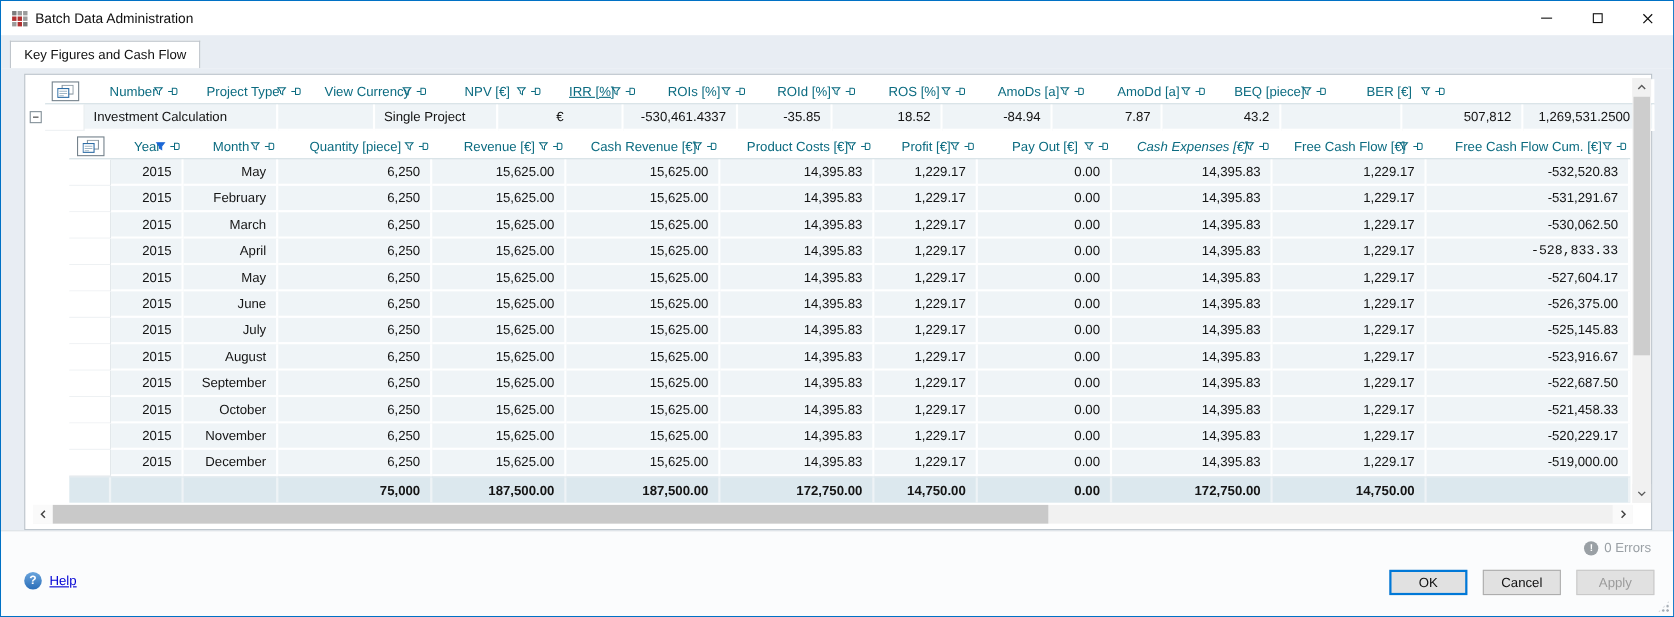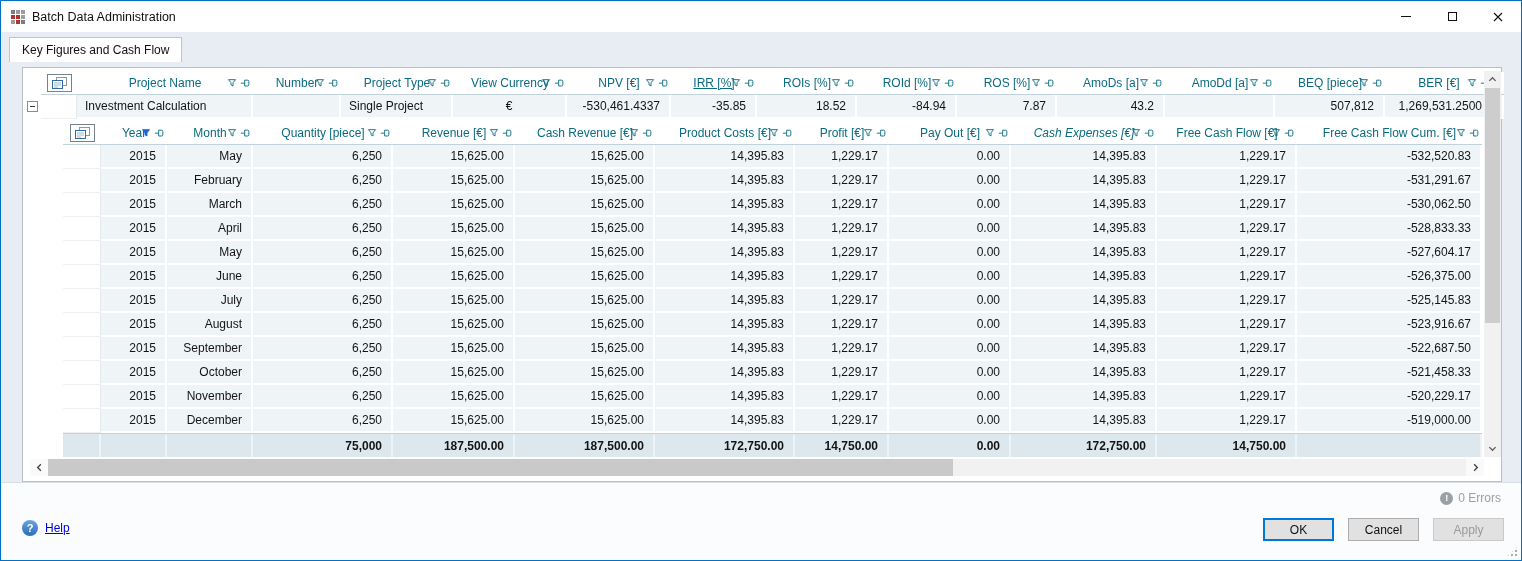--- a/index.html
+++ b/index.html
@@ -114,32 +114,20 @@
           <div class="ghead">
             <div class="hcell" style="width: 36px;">
               <button class="tool-btn">
                 <svg width="15" height="13" viewBox="0 0 15 13">
                   <rect x="4.5" y="0.5" width="10" height="8" fill="#fff" stroke="#8a98a2"></rect>
                   <rect x="0.5" y="3.5" width="10" height="8" fill="#fff" stroke="#2e6da5"></rect>
                   <path d="M2 6 H9 M2 8 H9 M2 10 H6" stroke="#9fb6c6" stroke-width="1"></path>
                 </svg>
               </button>
             </div>
-            <div class="hcell" style="width: 176px;">
-              <span class="hlbl">Project Name</span>
-              <span class="hicons">
-                <svg width="10" height="10" viewBox="0 0 12 12">
-                  <path d="M1.8 2 H10.2 L7.2 5.8 V9.6 L4.8 8.2 V5.8 Z" fill="none" stroke="#0b6b80" stroke-width="1.1"></path>
-                </svg>
-                <svg width="10" height="10" viewBox="0 0 12 12">
-                  <path d="M1 6.2 H5.4" stroke="#0b6b80" stroke-width="1.1" fill="none"></path>
-                  <path d="M5.6 2.6 H9 Q10.6 2.6 10.6 4 V8.2 Q10.6 9.6 9 9.6 H5.6 Z" fill="none" stroke="#0b6b80" stroke-width="1.1"></path>
-                </svg>
-              </span>
-            </div>
             <div class="hcell" style="width: 88px;">
               <span class="hlbl">Number</span>
               <span class="hicons">
                 <svg width="10" height="10" viewBox="0 0 12 12">
                   <path d="M1.8 2 H10.2 L7.2 5.8 V9.6 L4.8 8.2 V5.8 Z" fill="none" stroke="#0b6b80" stroke-width="1.1"></path>
                 </svg>
                 <svg width="10" height="10" viewBox="0 0 12 12">
                   <path d="M1 6.2 H5.4" stroke="#0b6b80" stroke-width="1.1" fill="none"></path>
                   <path d="M5.6 2.6 H9 Q10.6 2.6 10.6 4 V8.2 Q10.6 9.6 9 9.6 H5.6 Z" fill="none" stroke="#0b6b80" stroke-width="1.1"></path>
                 </svg>
@@ -488,21 +476,21 @@
             <div class="cell ar" style="width: 66px;">2015</div>
             <div class="cell ar" style="width: 86px;">April</div>
             <div class="cell ar" style="width: 140px;">6,250</div>
             <div class="cell ar" style="width: 122px;">15,625.00</div>
             <div class="cell ar" style="width: 140px;">15,625.00</div>
             <div class="cell ar" style="width: 140px;">14,395.83</div>
             <div class="cell ar" style="width: 94px;">1,229.17</div>
             <div class="cell ar" style="width: 122px;">0.00</div>
             <div class="cell ar" style="width: 146px;">14,395.83</div>
             <div class="cell ar" style="width: 140px;">1,229.17</div>
-            <div class="cell ar" style="width: 185px;">-528,833.33</div>
+            <div class="cell ar" style="width: 185px; font-family: Liberation Mono, monospace;">-528,833.33</div>
           </div>
           <div class="grow">
             <div class="cell rowhead" style="width: 38px;"></div>
             <div class="cell ar" style="width: 66px;">2015</div>
             <div class="cell ar" style="width: 86px;">May</div>
             <div class="cell ar" style="width: 140px;">6,250</div>
             <div class="cell ar" style="width: 122px;">15,625.00</div>
             <div class="cell ar" style="width: 140px;">15,625.00</div>
             <div class="cell ar" style="width: 140px;">14,395.83</div>
             <div class="cell ar" style="width: 94px;">1,229.17</div>

